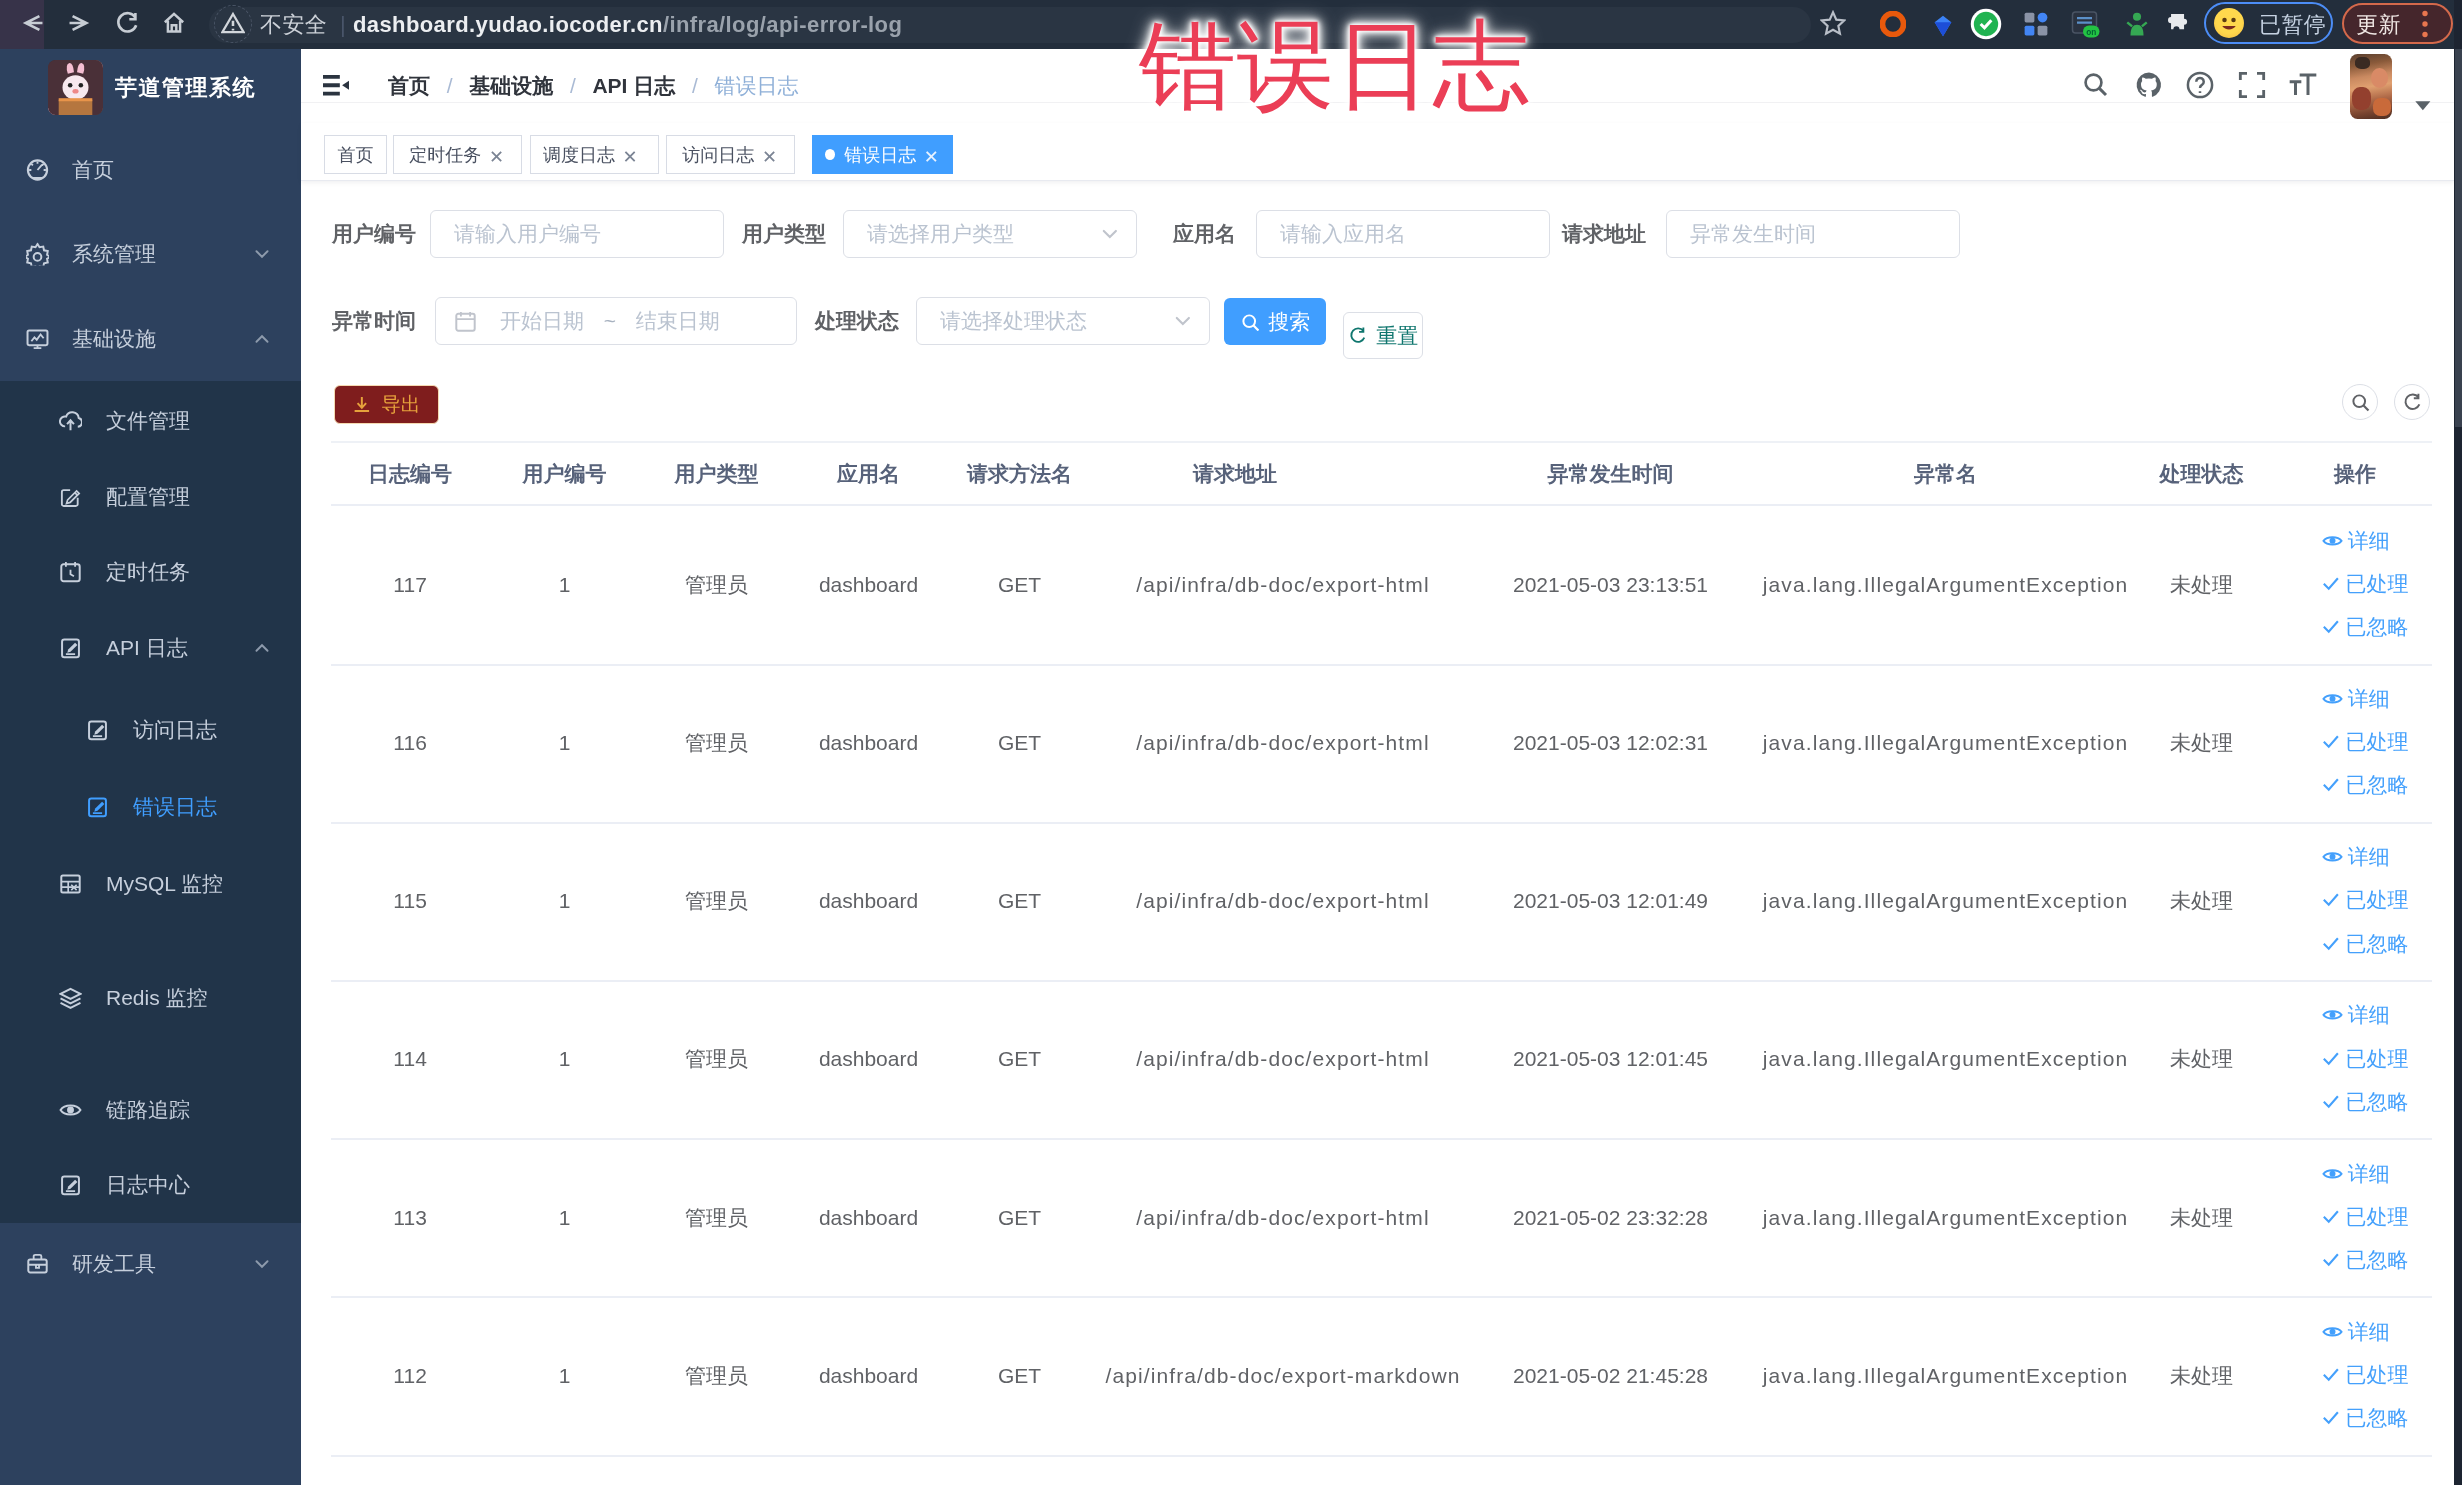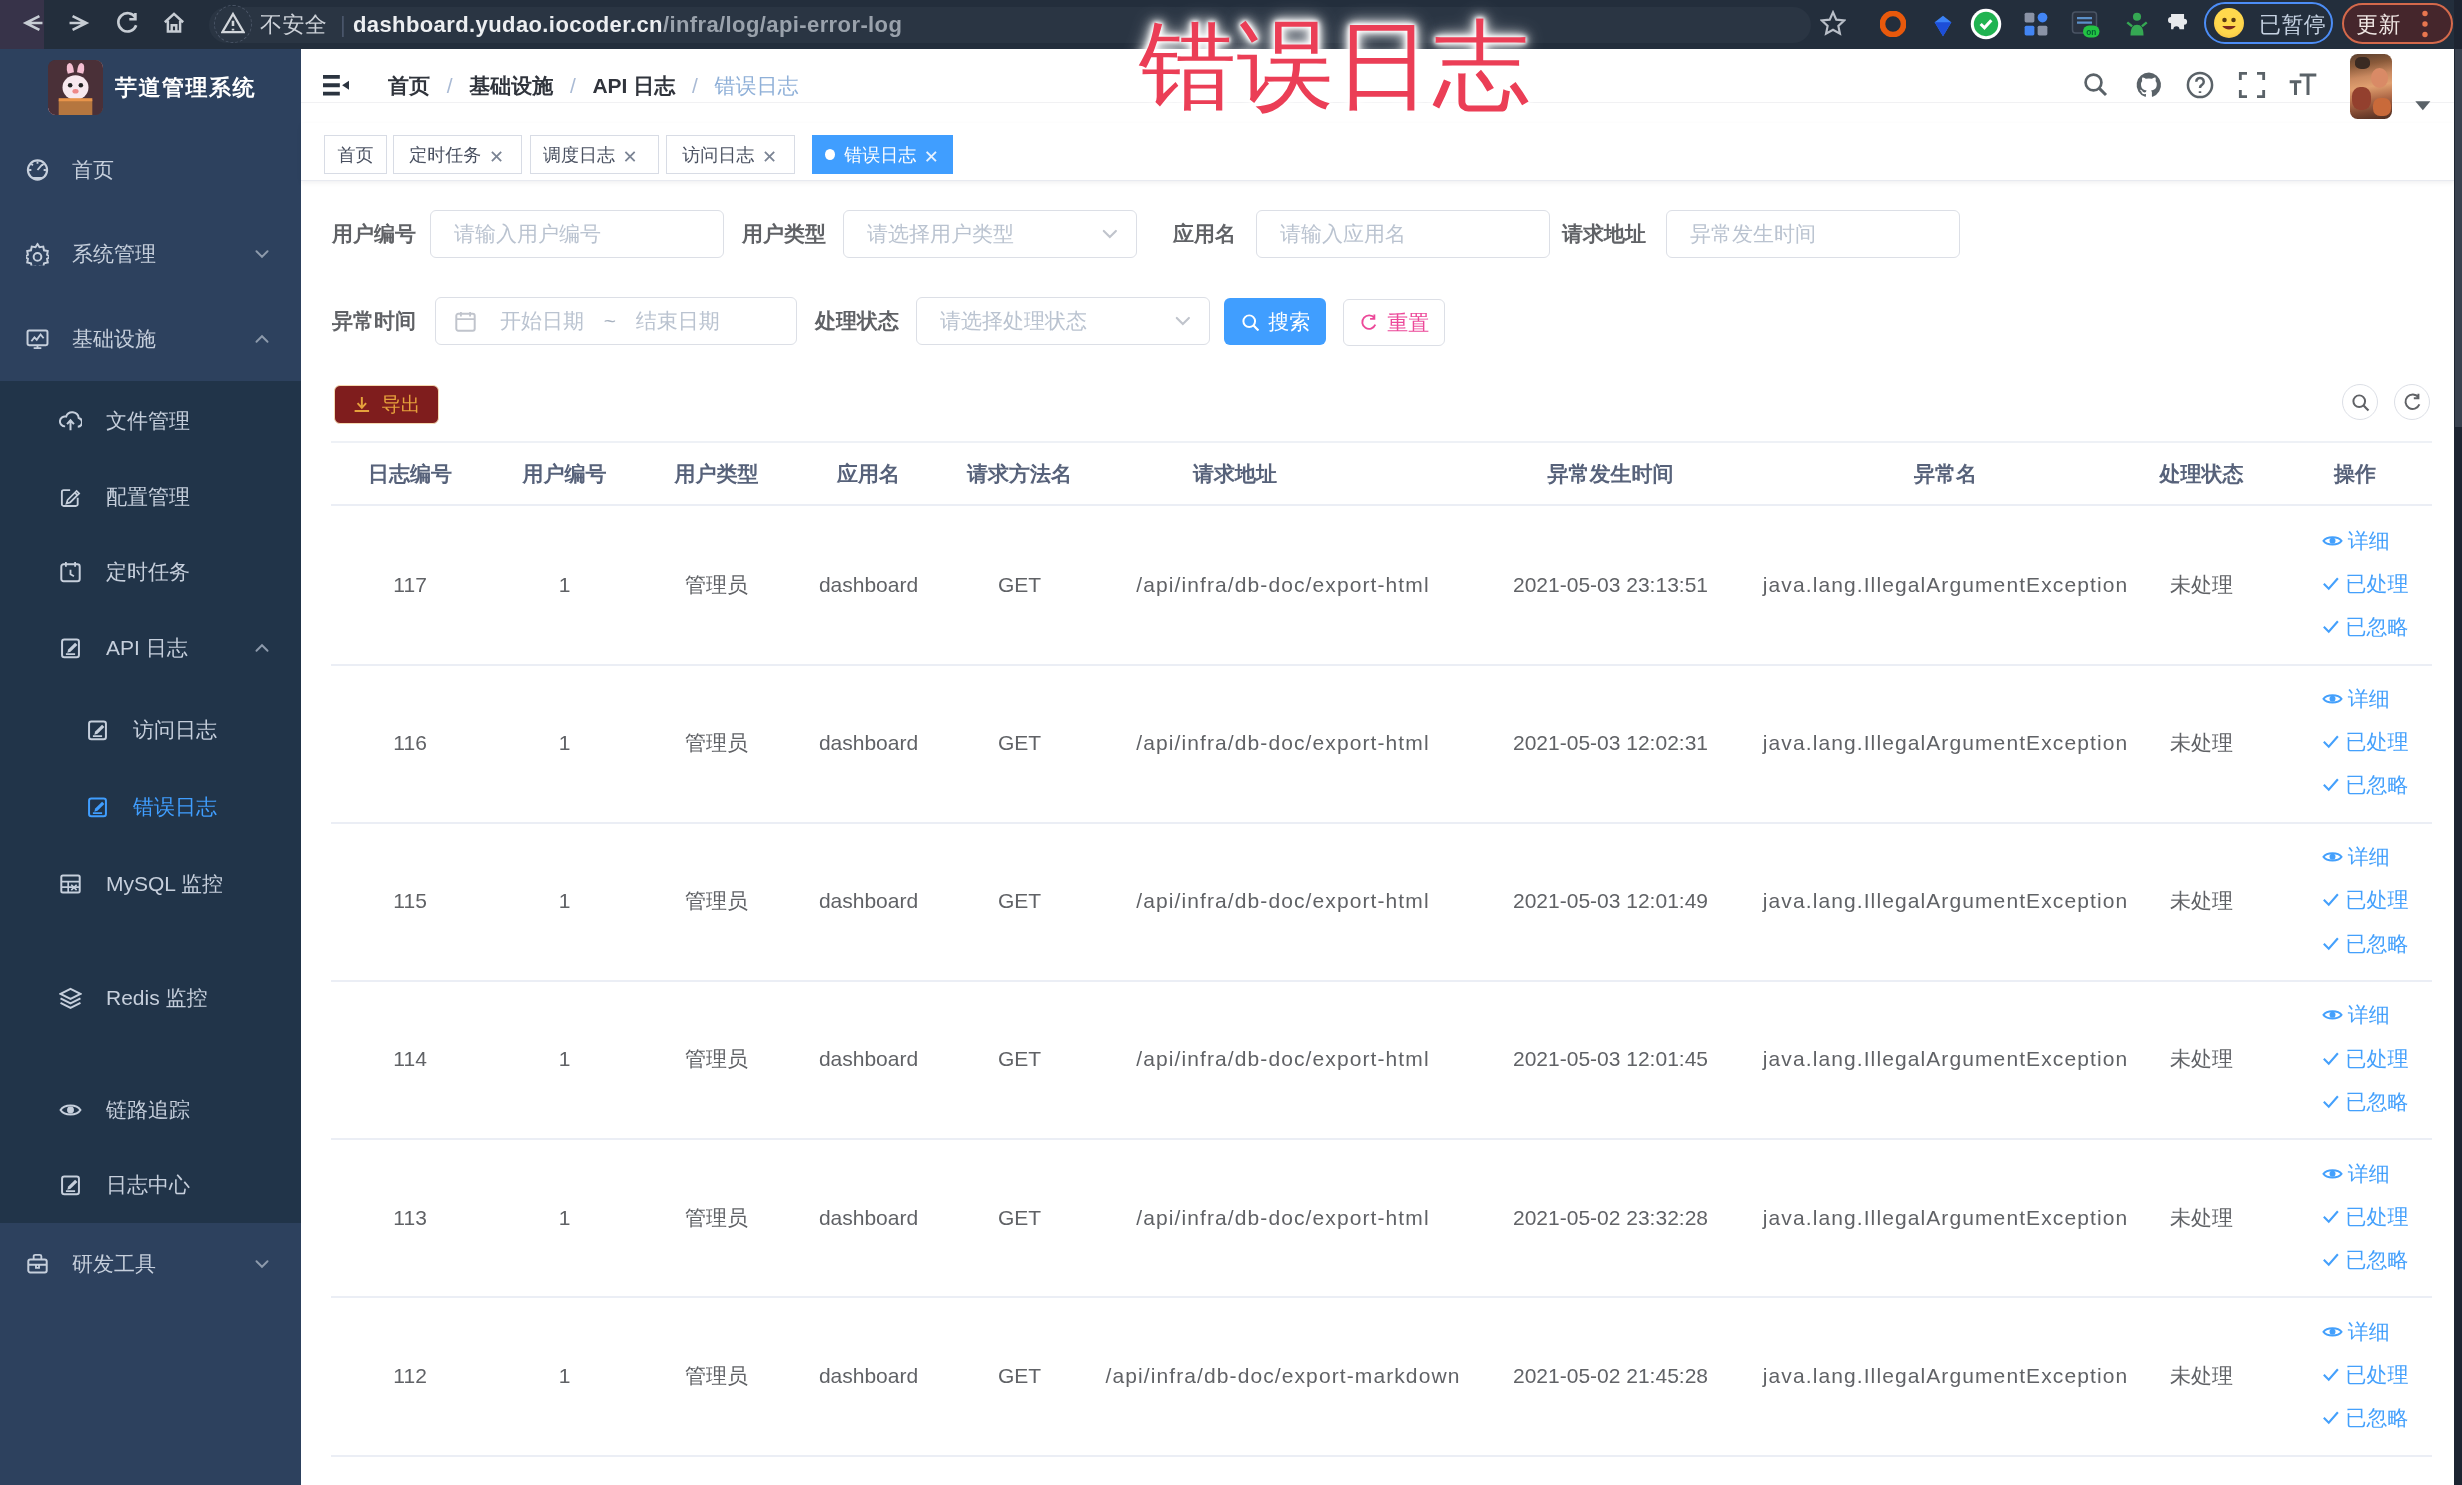--- a/index.html
+++ b/index.html
@@ -433,21 +433,21 @@
 <div class="lbl" style="left:512px;top:248px;width:86px">处理状态</div>
 <div class="inp" style="left:615px;top:248px;width:294px">
       <span class="ph">请选择处理状态</span>
       <svg class="chevd" viewBox="0 0 26 26">
         <use href="#i-chev"></use>
       </svg>
     </div>
 <div class="btn" style="left:923px;top:249px;width:102px;background:#409eff;color:#fff"><svg style="width:19.7px;height:19.7px;margin-right:9px" viewBox="0 0 32 32">
         <use href="#i-search"></use>
       </svg>搜索</div>
-<div class="btn" style="left:1042px;top:250px;width:102px;background:#fff;border:1.5px solid #dcdfe6;color:#ec4899"><svg style="width:19.7px;height:19.7px;margin-right:9px" viewBox="0 0 32 32">
+<div class="btn" style="left:1042px;top:263px;width:80px;background:#fff;border:1.5px solid #dcdfe6;color:#0f766e"><svg style="width:19.7px;height:19.7px;margin-right:9px" viewBox="0 0 32 32">
         <use href="#i-refresh"></use>
       </svg>重置</div>
 <div class="btn" style="left:33px;top:336px;width:105px;height:39px;background:#7f1d1d;border:1.5px solid #f5dab1;color:#e6a23c;font-size:19.7px"><svg style="width:19.7px;height:19.7px;margin-right:9px" viewBox="0 0 30 30">
         <use href="#i-download"></use>
       </svg>导出</div>
 <div class="btn" style="left:2041px;top:335px;width:36px;height:36px;border-radius:50%;background:#fff;border:1.5px solid #dcdfe6;color:#606266">
       <svg style="width:19.7px;height:19.7px" viewBox="0 0 32 32">
         <use href="#i-search"></use>
       </svg>
     </div>

